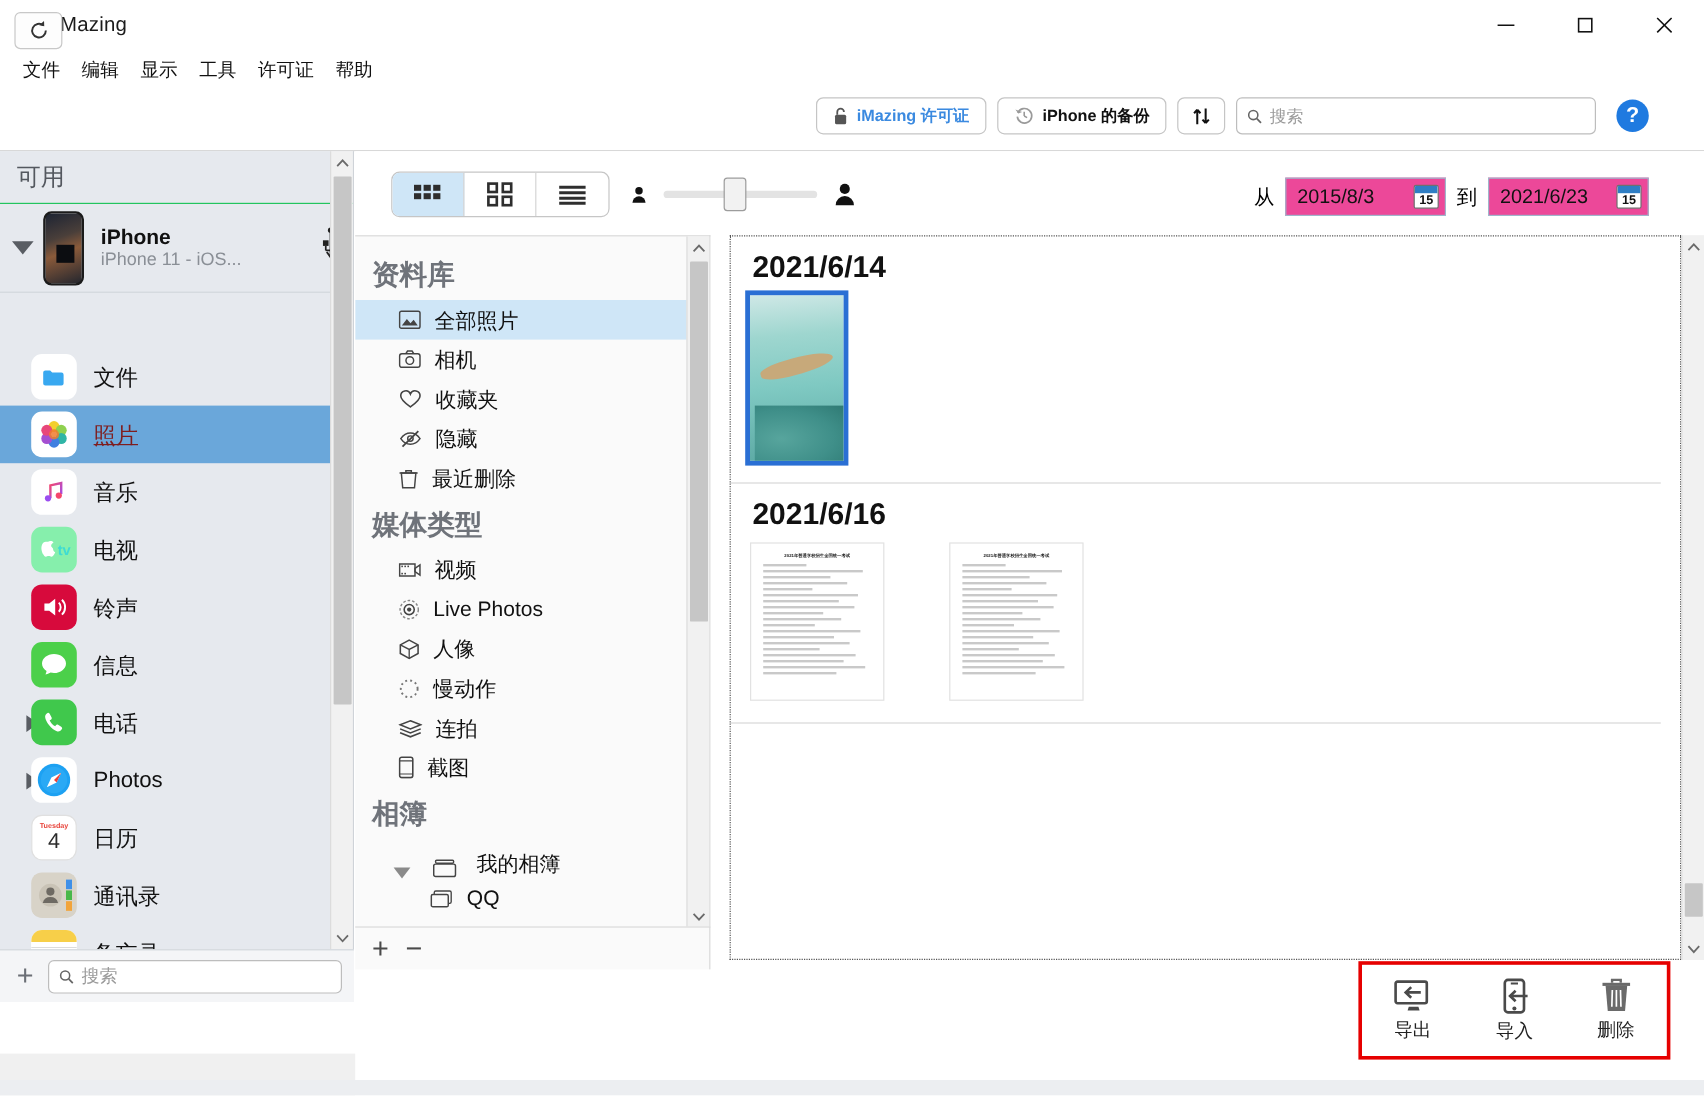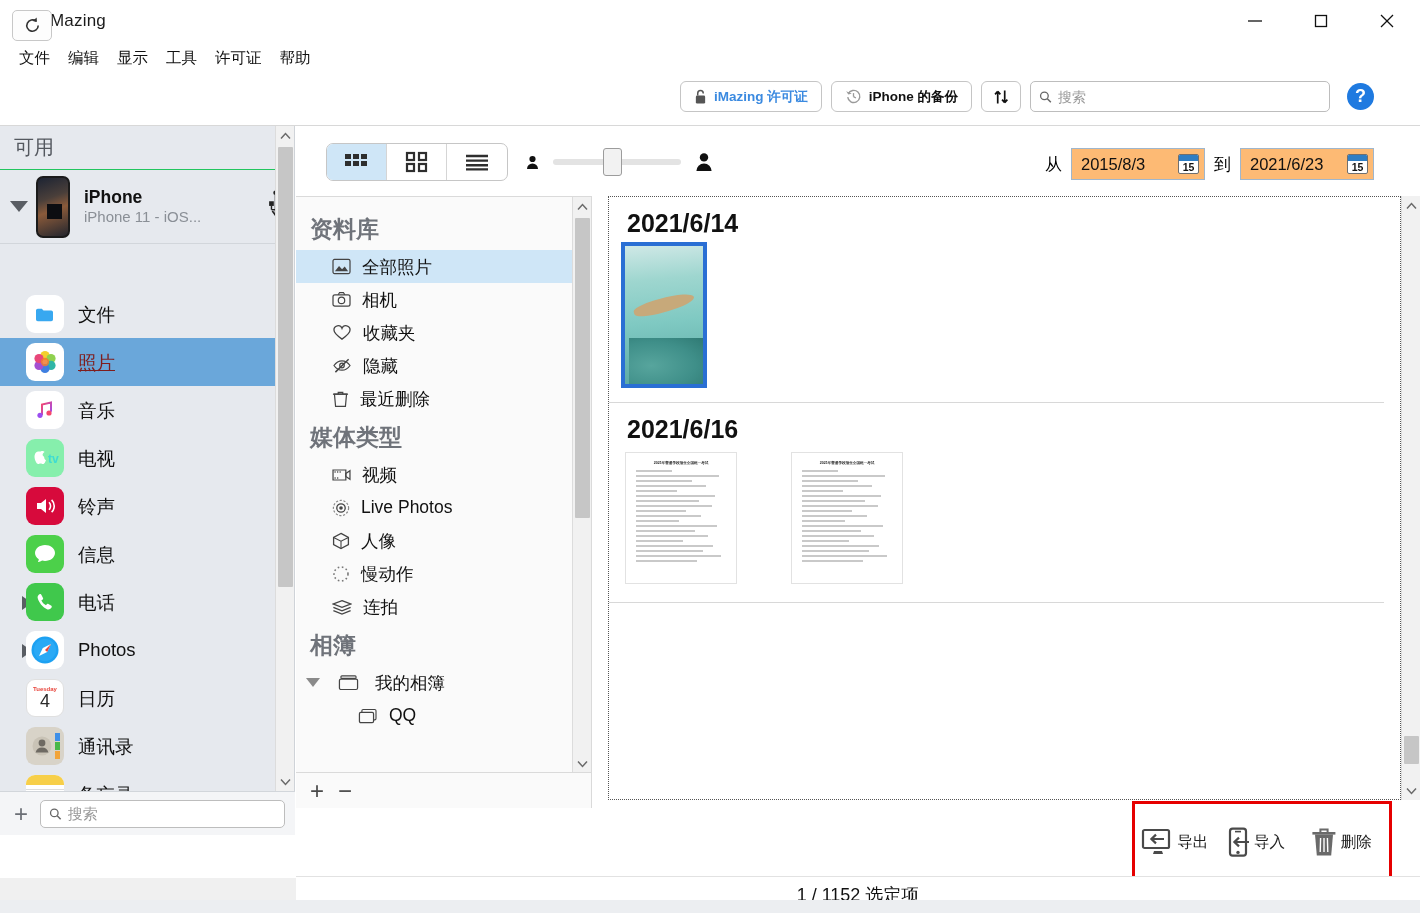--- a/index.html
+++ b/index.html
@@ -139,40 +139,40 @@
   }
   .seg > div{ width:60px; display:flex; align-items:center; justify-content:center; border-right:1px solid #d5d5d5;}
   .seg > div:last-child{ border-right:0; }
   .seg > div.on{ background:#cfe6f7; }
   .sizer{ position:absolute; left:230px; top:26px; display:flex; align-items:center; gap:14px; }
   .slider{ position:relative; width:128px; height:6px; background:#e3e3e3; border-radius:3px;}
   .slider .knob{ position:absolute; left:50px; top:-11px; width:19px; height:28px;
      background:#f2f2f2; border:1px solid #9c9c9c; border-radius:3px; }
   .daterange{ position:absolute; right:46px; top:22px; display:flex; align-items:center; gap:9px; font-size:17px;}
   .datefield{
-    height:32px; min-width:134px; border:1px solid #9fb6cc; background:#fdba74;
+    height:32px; min-width:134px; border:1px solid #9fb6cc; background:#ec4899;
     display:flex; align-items:center; justify-content:space-between; padding:0 5px 0 9px; gap:6px;
   }
   .datefield .dval{ font-size:16.5px; color:#111; }
   .calico{ width:21px; height:20px; border:1px solid #6f6f6f; border-radius:2px; background:#fff;
      font-size:10.5px; font-weight:bold; color:#111; display:flex; align-items:flex-end;
      justify-content:center; position:relative; overflow:hidden; line-height:1;}
   .calico::before{ content:""; position:absolute; left:0; top:0; width:100%; height:6px; background:#2f7ec4;}
   .calico span{ position:relative; z-index:2; padding-bottom:1px; }
 
   
   .libpane{ position:absolute; left:296px; top:196px; width:296px; height:576px; background:#fafafa;
             border-top:1px solid #dadada; border-right:1px solid #dadada;}
   .lib-scroll{ position:absolute; left:0; top:0; width:277px; height:576px; overflow:hidden; padding-top:10px;}
   .lib-group{ font-size:23px; font-weight:bold; color:#6f737a; padding:7px 0 5px 14px; }
   .lib-item{ height:33px; display:flex; align-items:center; gap:11px; padding-left:36px; }
   .lib-item.sel{ background:#cfe6f7; }
   .lib-item .lt{ font-size:17.5px; color:#111; }
   .lib-item.child{ padding-left:62px; }
-  .lib-item.parent{ padding-left:4px; gap:16px; }
+  .lib-item.parent{ padding-left:26px; gap:16px;align-items:flex-end; }
   .libfooter{
     position:absolute; left:296px; top:772px; width:296px; height:36px; background:#fafafa;
     border-top:1px solid #dadada; border-right:1px solid #dadada; display:flex; align-items:center; gap:14px; padding-left:14px;
   }
   .libfooter span{ font-size:24px; color:#4a4a4a; line-height:1; }
 
   
   .photos{ position:absolute; left:608px; top:196px; width:793px; height:604px; background:#fff;
            border:1px dotted #555; overflow:hidden;}
   .daygroup{ padding:6px 0 0 16px; }
@@ -199,21 +199,21 @@
   .th-city{ background: linear-gradient(180deg,#0f5fa8 0%, #2d86cf 30%, #7cc0e8 55%, #cfe3ee 78%, #9fb4c0 100%); }
   .th-city::before{ content:""; position:absolute; left:0; bottom:26px; width:22px; height:60px; background:#3c5b74; }
   .th-city::after{ content:""; position:absolute; right:2px; bottom:30px; width:26px; height:48px; background:#52748c; }
 
   
   .actionbar{ position:absolute; left:296px; top:808px; width:1124px; height:70px; background:#fff; }
   .redbox{
     position:absolute; right:28px; top:801px; width:260px; height:82px;
     border:3px solid #e60000; background:#fff; display:flex; align-items:center; justify-content:space-around;
   }
-  .act{ display:flex; align-items:center; gap:4px; width:72px;}
+  .act{ display:flex; flex-direction:column; align-items:center; gap:4px; width:72px;}
   .act .lbl{ font-size:15.5px; color:#222; }
 
   .statusbar{
     position:absolute; left:296px; top:876px; width:1124px; height:37px; background:#fff;
     border-top:1px solid #e2e2e2; display:flex; align-items:center; justify-content:center;
   }
   .statusbar .st{ font-size:18px; color:#111; }
   .bottom-strip{ position:absolute; left:0; top:878px; width:296px; height:35px; background:#f0f0f0; }
   .peek{ position:absolute; left:0; top:900px; width:1420px; height:13px; background:#eceef1;
          overflow:hidden; }
@@ -647,20 +647,28 @@
           </svg>
         <span class="lt">慢动作</span>
       </div>
       <div class="lib-item">
         <svg width="20" height="16" viewBox="0 0 20 16">
             <path d="M10 1.6 L18.6 5 L10 8.4 L1.4 5z" fill="none" stroke="#444" stroke-width="1.3"></path>
             <path d="M1.4 8.4 L10 11.8 L18.6 8.4" fill="none" stroke="#444" stroke-width="1.3"></path>
             <path d="M1.4 11.6 L10 15 L18.6 11.6" fill="none" stroke="#444" stroke-width="1.3"></path>
           </svg>
         <span class="lt">连拍</span>
+      </div>
+      <div class="lib-item">
+        <svg width="13" height="19" viewBox="0 0 13 19">
+            <rect x="1" y="1" width="11" height="17" rx="1.8" fill="none" stroke="#444" stroke-width="1.3"></rect>
+            <line x1="1" y1="4" x2="12" y2="4" stroke="#444" stroke-width="1"></line>
+            <line x1="1" y1="15" x2="12" y2="15" stroke="#444" stroke-width="1"></line>
+          </svg>
+        <span class="lt">截图</span>
       </div>
 
       <div class="lib-group">相簿</div>
       <div class="lib-item parent">
         <span class="tri" style="margin:0 2px 0 6px; border-top-color:#8a8a8a; border-left-width:7px; border-right-width:7px; border-top-width:9px;"></span>
         <svg width="21" height="17" viewBox="0 0 22 18">
             <rect x="3" y="2" width="16" height="2.6" rx="1" fill="none" stroke="#444" stroke-width="1.2"></rect>
             <rect x="1.4" y="5.4" width="19.2" height="11" rx="1.6" fill="none" stroke="#444" stroke-width="1.3"></rect>
           </svg>
         <span class="lt">我的相簿</span>
@@ -798,18 +806,15 @@
         <g stroke="#fff" stroke-width="1.4">
             <line x1="9.6" y1="10" x2="9.2" y2="24"></line>
             <line x1="13" y1="10" x2="13" y2="24"></line>
             <line x1="16.4" y1="10" x2="16.8" y2="24"></line>
           </g>
       </svg>
       <div class="lbl">删除</div>
     </div>
   </div>
 
-  <div class="statusbar">
-    <div class="st">1 / 1152 选定项</div>
-  </div>
 
   <div class="peek"></div>
 </div>
 
 </body></html>

